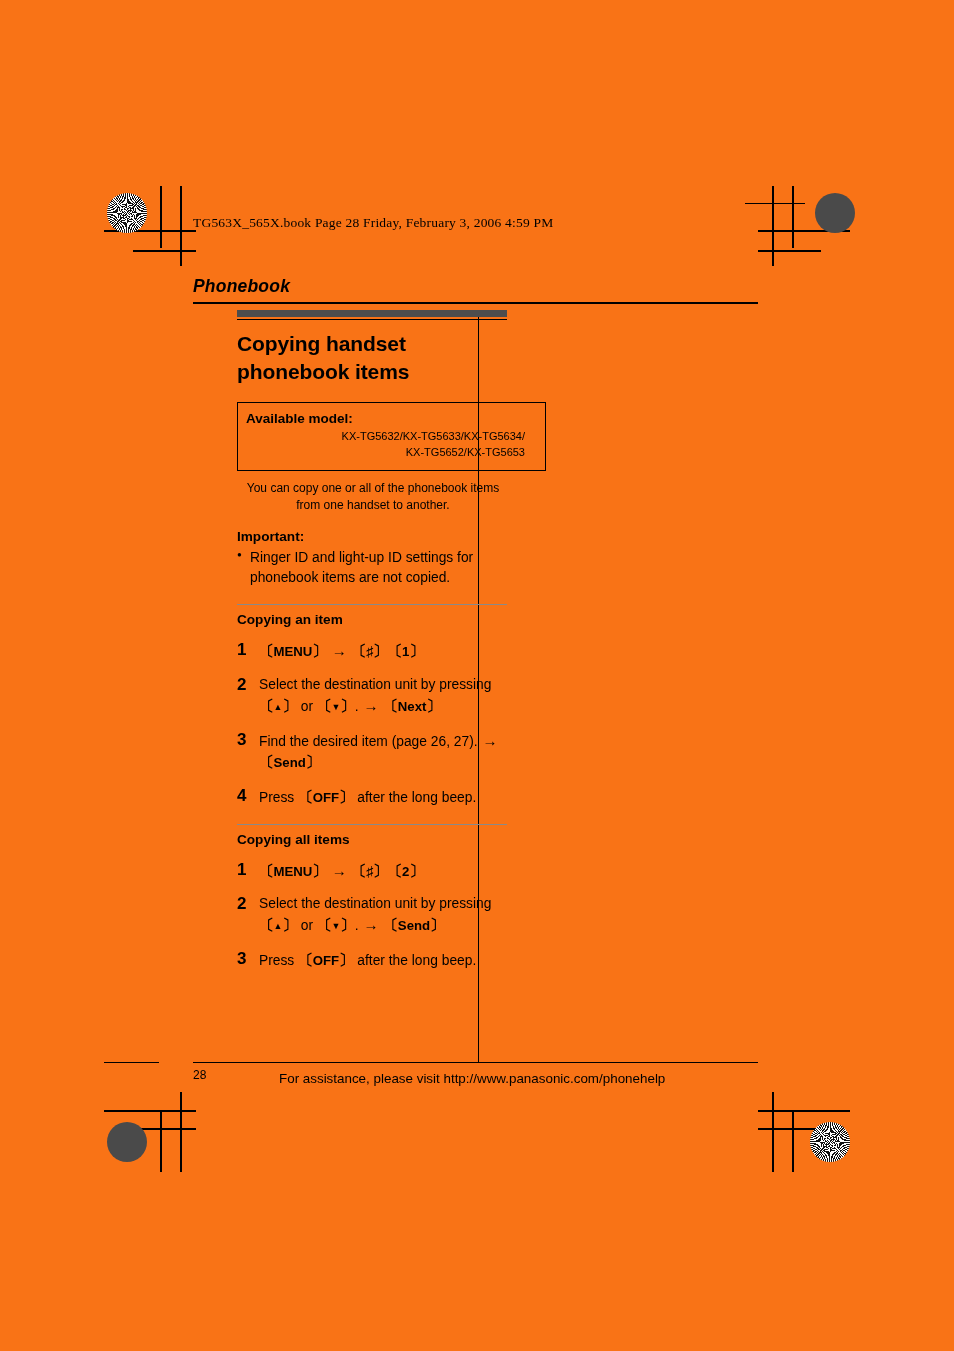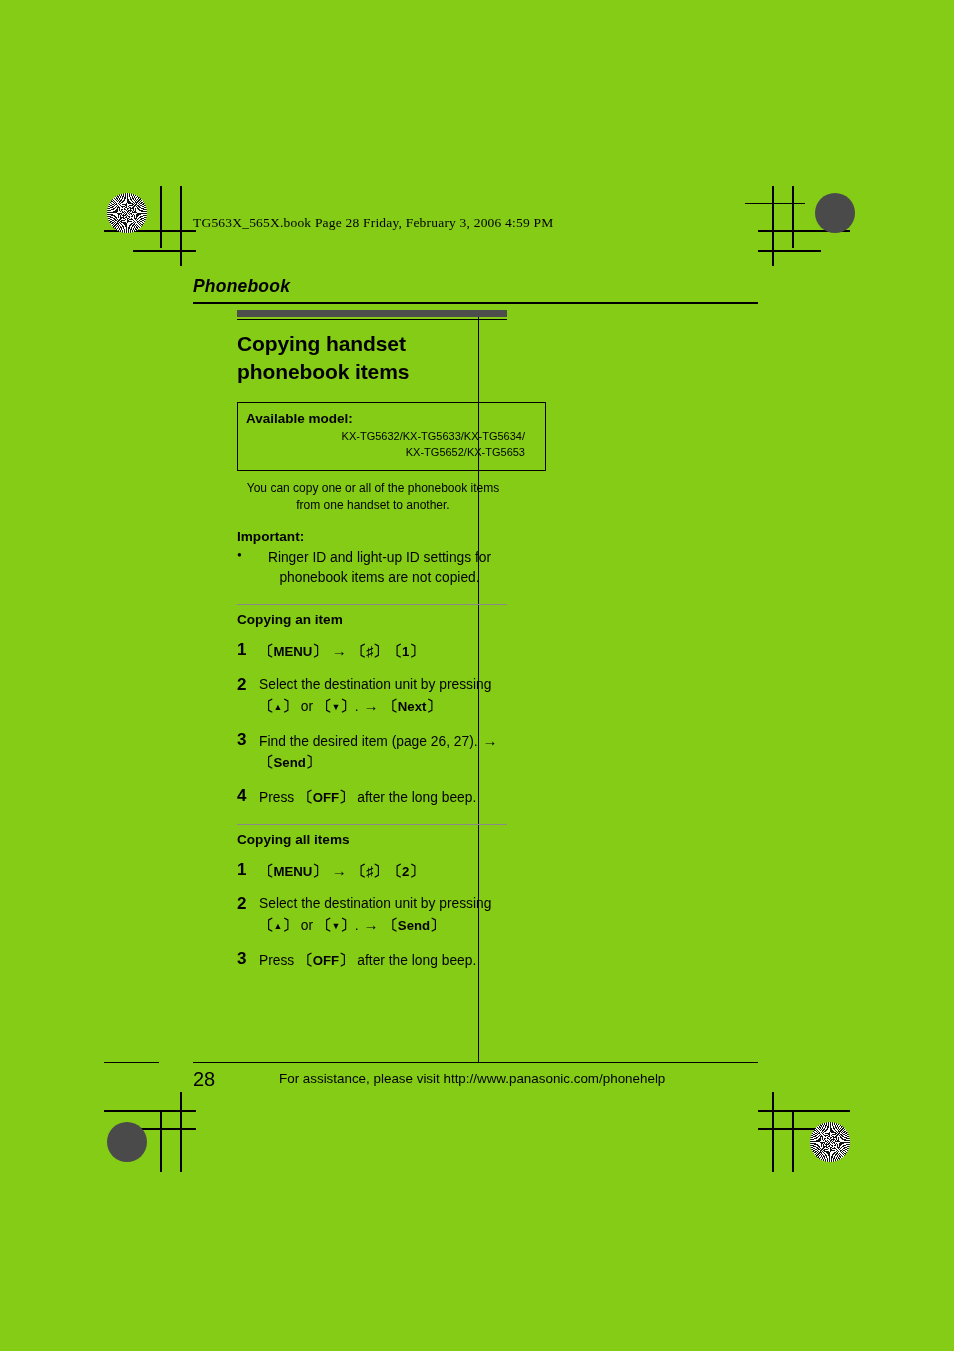--- a/index.html
+++ b/index.html
@@ -9,21 +9,21 @@
   }
   body {
     font-family: "Liberation Sans", sans-serif;
     color: #000000;
   }
   #page {
     position: relative;
     width: 954px;
     height: 1351px;
     overflow: hidden;
-    background: #84cc16;
+    background: #f97316;
   }
 
   
   .crop-line {
     position: absolute;
     background: #000000;
   }
   .reg-target {
     position: absolute;
     width: 34px;
@@ -145,21 +145,20 @@
 
   .important-label {
     font-size: 13.6px;
     font-weight: bold;
     margin-top: 15px;
   }
   ul.bullets {
     list-style: none;
     margin: 4px 0 0 0;
     padding: 0;
-    text-align: center;
   }
   ul.bullets li {
     position: relative;
     font-size: 13.8px;
     line-height: 1.45;
     padding-left: 13px;
   }
   ul.bullets li::before {
     content: "\25CF";
     position: absolute;
@@ -229,21 +228,21 @@
     left: 193px;
     top: 1062px;
     width: 565px;
     height: 1px;
     background: #000;
   }
   .folio {
     position: absolute;
     left: 193px;
     top: 1068px;
-    font-size: 20px;
+    font-size: 12px;
   }
   .footer-text {
     position: absolute;
     left: 279px;
     top: 1071px;
     font-size: 13.4px;
     white-space: nowrap;
   }
 </style>
 </head>

